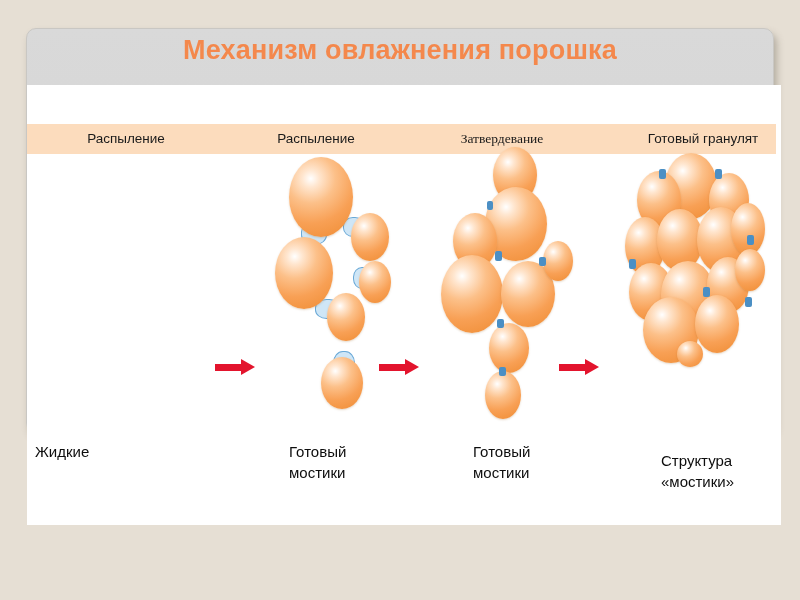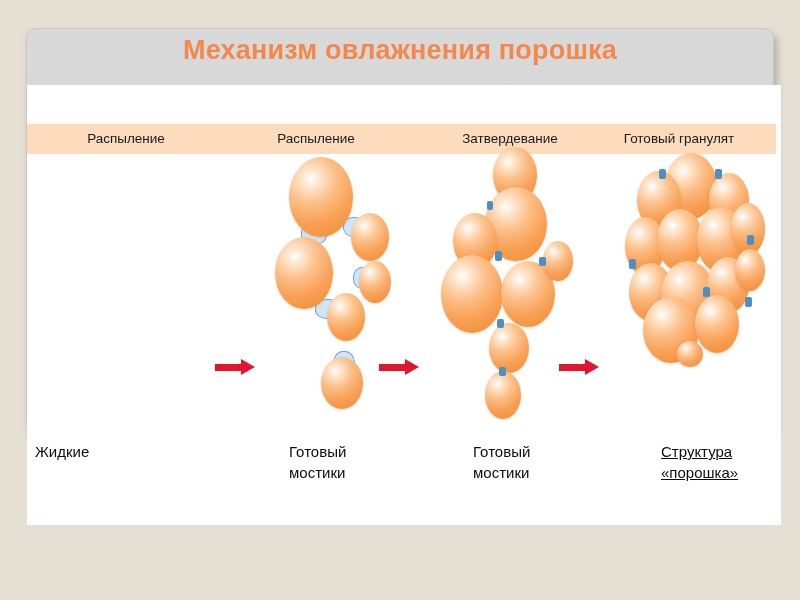--- a/index.html
+++ b/index.html
@@ -66,22 +66,22 @@
     top: 0;
     height: 30px;
     line-height: 30px;
     font-size: 13.5px;
     color: #1a1a1a;
     text-align: center;
     white-space: nowrap;
   }
   .band-cell.c0 { left: 6px;   width: 186px; }
   .band-cell.c1 { left: 196px; width: 186px; }
-  .band-cell.c2 { left: 390px; width: 186px; }
-  .band-cell.c3 { left: 560px; width: 184px; }
+  .band-cell.c2 { left: 382px; width: 186px; font-family: Liberation Serif, serif; }
+  .band-cell.c3 { left: 584px; width: 184px; }
 
   
   .stage { position: absolute; }
 
   .sphere {
     position: absolute;
     border-radius: 50%;
     background:
       radial-gradient(circle at 34% 27%,
         #ffffff 0%,
@@ -272,19 +272,19 @@
     <div class="caption" style="left:262px;top:356px;">
       <div>Готовый</div>
       <div>мостики</div>
     </div>
 
     <div class="caption" style="left:446px;top:356px;">
       <div>Готовый</div>
       <div>мостики</div>
     </div>
 
-    <div class="caption" style="left:634px;top:356px;text-decoration:underline;">
+    <div class="caption" style="left:634px;top:365px;">
       <div>Структура</div>
-      <div>«порошка»</div>
+      <div>«мостики»</div>
     </div>
 
   </div>
 </div>
 
 </body></html>

